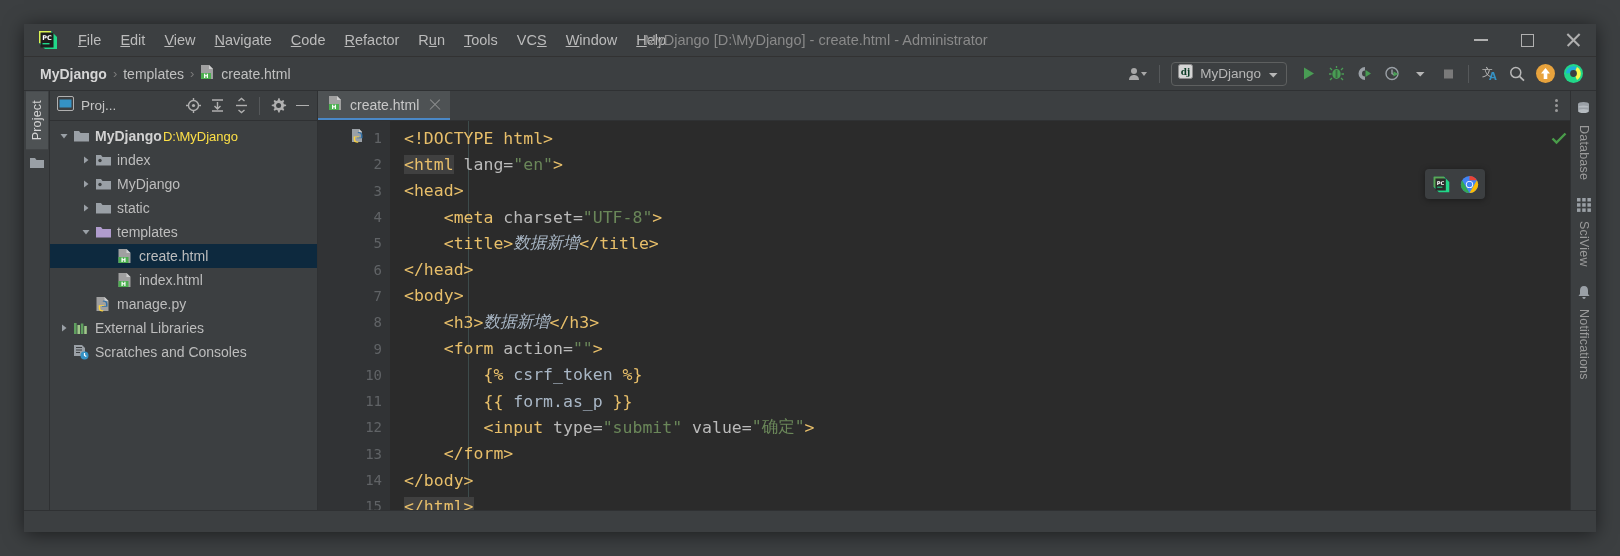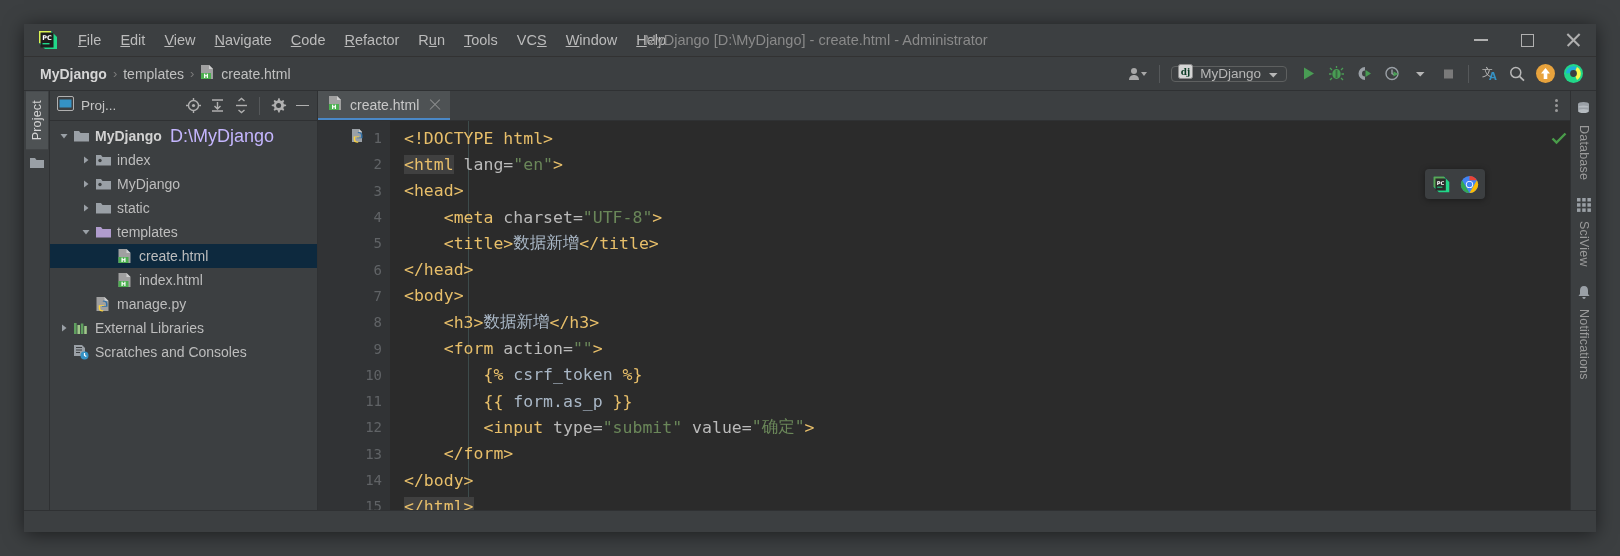--- a/index.html
+++ b/index.html
@@ -80,21 +80,21 @@
     margin-left: auto; display: flex; align-items: center;
     gap: 2px; padding-right: 10px;
   }
   .tb-btn {
     width: 26px; height: 26px;
     display: flex; align-items: center; justify-content: center;
     border-radius: 3px;
   }
   .runcfg {
     display: flex; align-items: center; gap: 7px;
-    height: 16px; padding: 0 7px 0 6px;
+    height: 24px; padding: 0 7px 0 6px;
     border: 1px solid #5e6060; border-radius: 4px;
     margin: 0 6px 0 4px;
   }
   .runcfg-label { font-size: 13.5px; color: #b6b6b6; }
   .tb-sep { width: 1px; height: 18px; background: #55585a; margin: 0 5px; }
 
   
   .body { flex: 1; display: flex; min-height: 0; }
 
   
@@ -147,21 +147,21 @@
   .arrow {
     width: 16px; flex: 0 0 16px;
     display: flex; align-items: center; justify-content: center;
   }
   .node-ico {
     width: 18px; flex: 0 0 18px; margin-right: 5px;
     display: flex; align-items: center; justify-content: center;
   }
   .node-lbl { }
   .node-lbl.bold { font-weight: bold; color: #d2d2d2; }
-  .node-sub { color: #c4b5fd; margin-left: 8px; font-size: 18px; }
+  .node-sub { color: #fde047; margin-left: 1px; font-size: 13px; }
 
   
   .editor-col { flex: 1; display: flex; flex-direction: column; min-width: 0; }
   .tabbar {
     height: 30px; flex: 0 0 30px;
     background: #3c3f41;
     display: flex; align-items: stretch;
     border-bottom: 1px solid #2f3133;
   }
   .tab {
@@ -220,21 +220,21 @@
   }
   .code-row {
     height: 26.3px; display: flex; align-items: center;
     font-family: "DejaVu Sans Mono", monospace;
     font-size: 16.5px; white-space: pre;
     position: relative; padding-left: 14px;
   }
   .tag  { color: #e8bf6a; }
   .attr { color: #bababa; }
   .val  { color: #6a8759; }
-  .txt  { color: #a9b7c6; }
+  .txt  { color: #a9b7c6; font-style: italic; }
   .dj   { color: #e8bf6a; }
   .djx  { color: #a9b7c6; }
   .hl   { background: #404040; }
 
   .editor-right {
     width: 20px; flex: 0 0 20px;
     background: #2b2b2b; position: relative;
   }
   .ok-check { position: absolute; top: 10px; left: 1px; }
 

